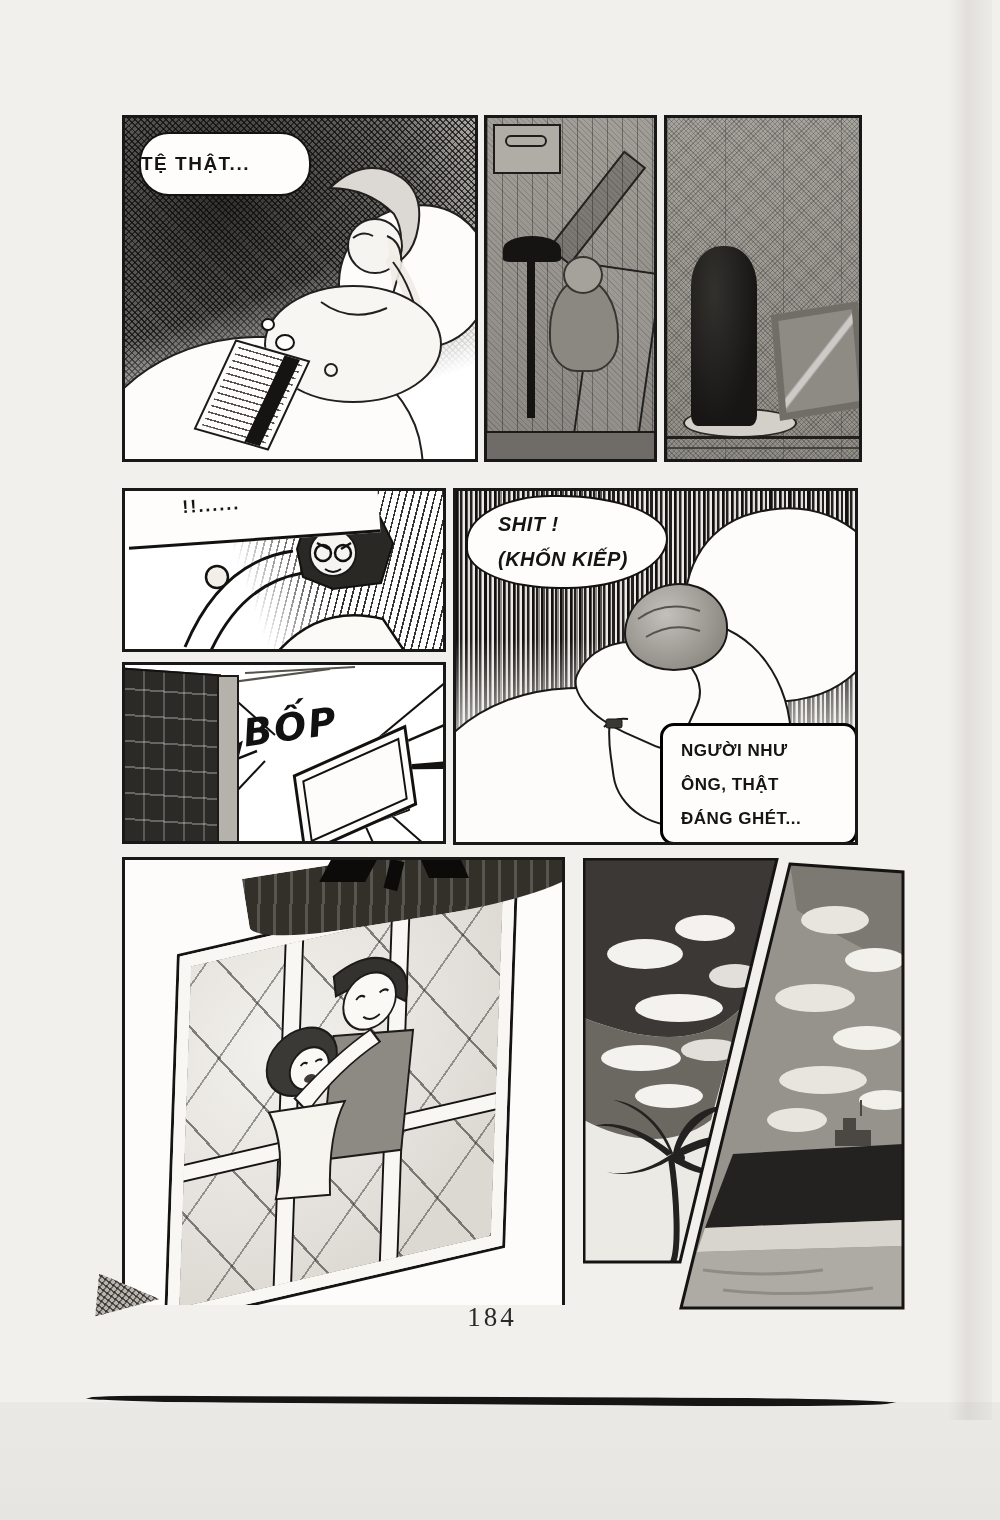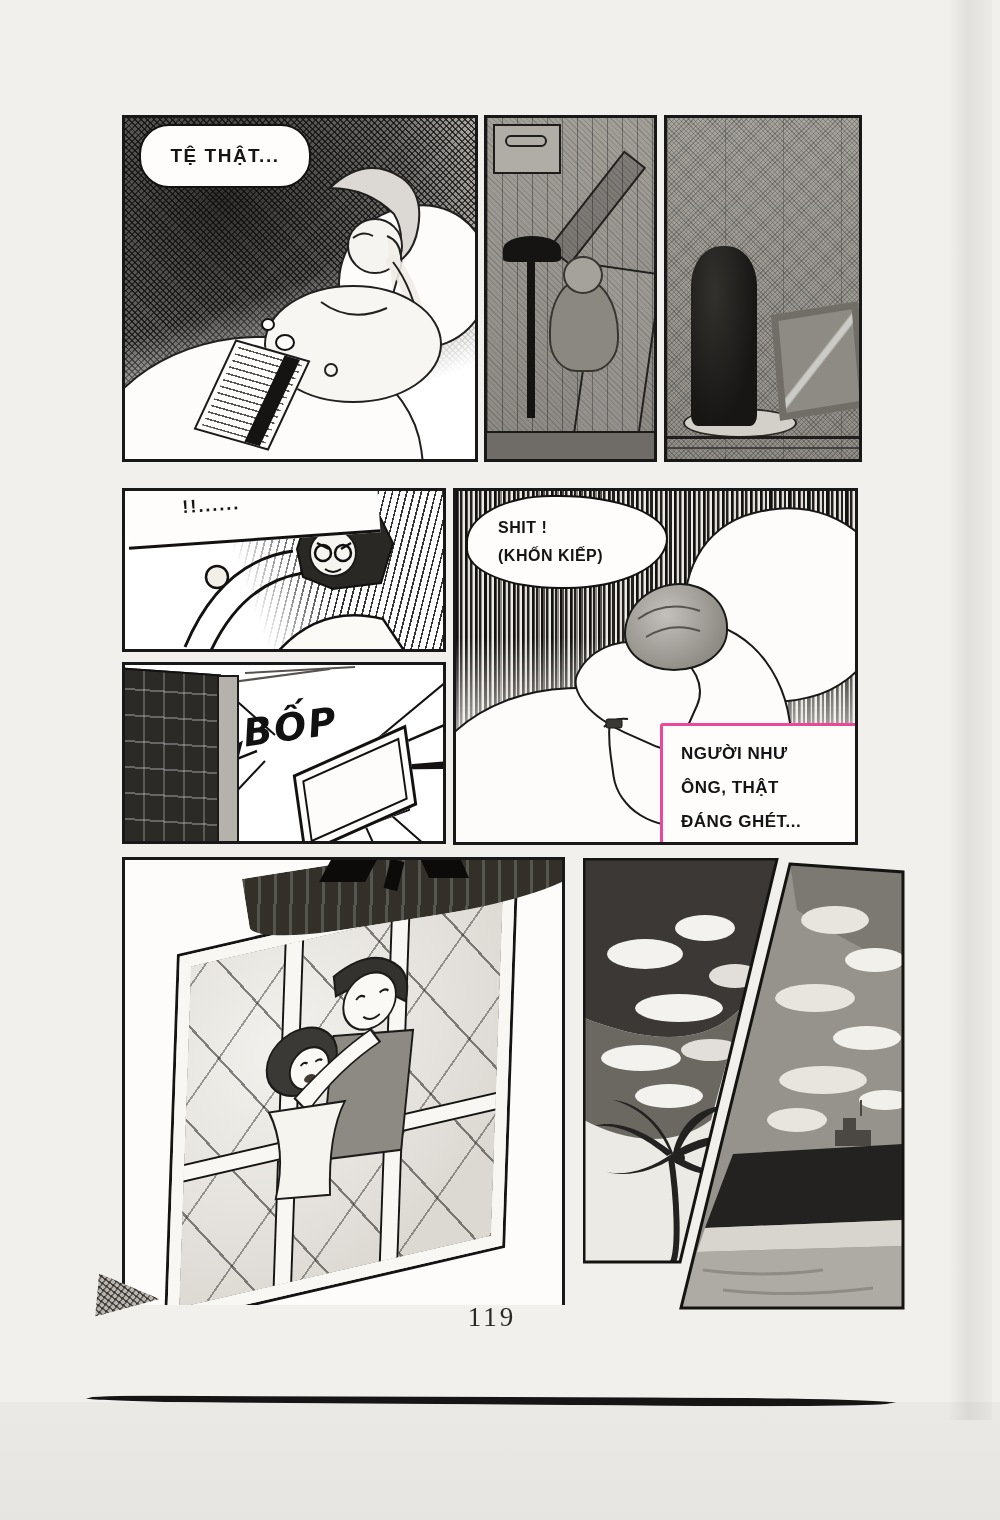--- a/index.html
+++ b/index.html
@@ -24,21 +24,21 @@
   .pillow1{left:212px;top:88px;width:150px;height:140px;background:#fdfcfa;border:2px solid #22201e;
      border-radius:52% 44% 46% 56%/55% 48% 52% 45%;transform:rotate(-10deg);}
   .bed1{left:-40px;top:218px;width:330px;height:190px;background:#fdfcfa;border:2px solid #22201e;
      border-radius:55% 60% 10% 10%/70% 80% 10% 10%;transform:rotate(-7deg);}
   .paper1{left:88px;top:228px;width:74px;height:94px;background:#fdfcfa;border:2px solid #1c1a18;
      transform:rotate(16deg) skewX(-9deg);overflow:hidden;}
   .paper1 .lines{position:absolute;inset:4px;background:
      repeating-linear-gradient(0deg,#55514d 0 1.5px,transparent 1.5px 7px);}
   .paper1 .strip{position:absolute;right:8px;top:-4px;width:16px;height:110%;background:#161412;}
   .bubble{position:absolute;background:#fefdfb;border:2.5px solid #141210;display:flex;align-items:center;}
-  #b1{left:14px;top:6px;width:168px;height:60px;border-radius:30px;justify-content:center;}
+  #b1{left:14px;top:14px;width:168px;height:60px;border-radius:30px;}
   #b1 span{font-size:19px;letter-spacing:1.5px;}
   #b2{left:166px;top:236px;width:206px;height:106px;border-radius:46% 54% 50% 50%/58% 52% 48% 42%;}
   #b2 span{font-size:16.5px;line-height:1.65;letter-spacing:.5px;padding-left:24px;}
   .tail-dot{position:absolute;background:#fefdfb;border:2px solid #141210;border-radius:50%;}
   
   #p2{left:484px;top:115px;width:173px;height:347px;background:#9b9893;}
   #p2 .wood{position:absolute;inset:0;background:
      repeating-linear-gradient(90deg, rgba(0,0,0,.32) 0 1px, transparent 1px 15px),
      repeating-linear-gradient(45deg, rgba(0,0,0,.14) 0 1px, transparent 1px 4px),
      linear-gradient(#a29f99,#8b8883);}
@@ -92,23 +92,23 @@
   .bed5{left:-34px;top:196px;width:320px;height:200px;background:#fdfcfa;border:2px solid #1b1917;
      border-radius:52% 48% 20% 30%/62% 58% 20% 20%;transform:rotate(6deg);}
   .body5{left:150px;top:130px;width:180px;height:200px;background:#fdfcfa;border:2px solid #1b1917;
      border-radius:50% 50% 30% 40%/60% 55% 30% 30%;transform:rotate(-8deg);}
   .hair5{left:168px;top:92px;width:100px;height:84px;background:
      radial-gradient(circle at 40% 35%, #c3c0bb, #8e8b85 75%);
      border:2px solid #1b1917;border-radius:54% 46% 52% 48%/58% 50% 46% 42%;}
   .arm5{left:120px;top:150px;width:120px;height:90px;background:#fdfcfa;border:2px solid #1b1917;
      border-radius:60% 40% 20% 60%/70% 45% 25% 40%;transform:rotate(24deg);}
   #b4{left:10px;top:4px;width:198px;height:90px;border-radius:44% 56% 52% 48%/52% 48% 56% 44%;}
-  #b4 span{font-size:16px;line-height:1.75;letter-spacing:.5px;padding-left:30px;}
-  #b5{right:-3px;bottom:-3px;width:192px;height:116px;background:#fefdfb;border:3px solid #ec4899;
-     border-radius:3px;align-items:center;}
+  #b4 span{font-size:20px;line-height:1.75;letter-spacing:.5px;padding-left:30px;font-style:italic;}
+  #b5{right:-3px;bottom:-3px;width:192px;height:116px;background:#fefdfb;border:3px solid #000000;
+     border-radius:14px;align-items:flex-start;}
   #b5 span{font-size:17px;line-height:2.0;letter-spacing:.5px;padding:8px 0 0 18px;}
   
   #p6{left:122px;top:662px;width:324px;height:182px;}
   .shelf{left:-4px;top:6px;width:96px;height:176px;background:#2c2a27;border:2px solid #131110;
      transform:skewY(4deg);background-image:
      repeating-linear-gradient(0deg, rgba(255,255,255,.28) 0 2px, transparent 2px 26px),
      repeating-linear-gradient(90deg, rgba(255,255,255,.22) 0 2px, transparent 2px 20px);}
   .shelfside{left:92px;top:10px;width:18px;height:172px;background:#b5b2ac;border:2px solid #1c1a18;}
   .book{left:168px;top:86px;width:118px;height:72px;background:#fdfcfa;border:3px solid #131110;
      transform:rotate(-24deg) skewX(-16deg);}
@@ -340,18 +340,18 @@
       <rect x="252" y="272" width="36" height="16" fill="#4b4844"></rect>
       <rect x="260" y="260" width="13" height="12" fill="#4b4844"></rect>
       <path d="M278,258 l0,-16" stroke="#4b4844" stroke-width="2"></path>
       <path d="M122,370 L320,362 L320,388 L114,394 Z" fill="#d8d5cf"></path>
       <path d="M114,394 L320,388 L320,452 L98,452 Z" fill="#aeaba5"></path>
       <path d="M120,412 q60,8 120,0 M140,432 q70,8 150,-2" stroke="#8f8c86" stroke-width="3" fill="none"></path>
     </g>
     <path d="M207,6 L320,14 L320,450 L98,450 Z" fill="none" stroke="#161412" stroke-width="3"></path>
   </svg>
 
-  <div class="pagenum">119</div>
+  <div class="pagenum">184</div>
   <div class="abs below"></div>
   <div class="abs page-curl"></div>
   <div class="abs edge-band"></div>
 
 </div>
 
 </body></html>

